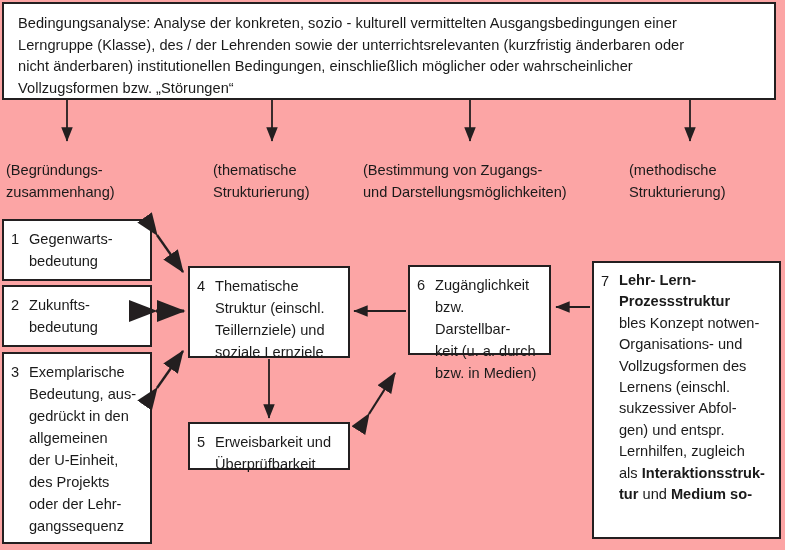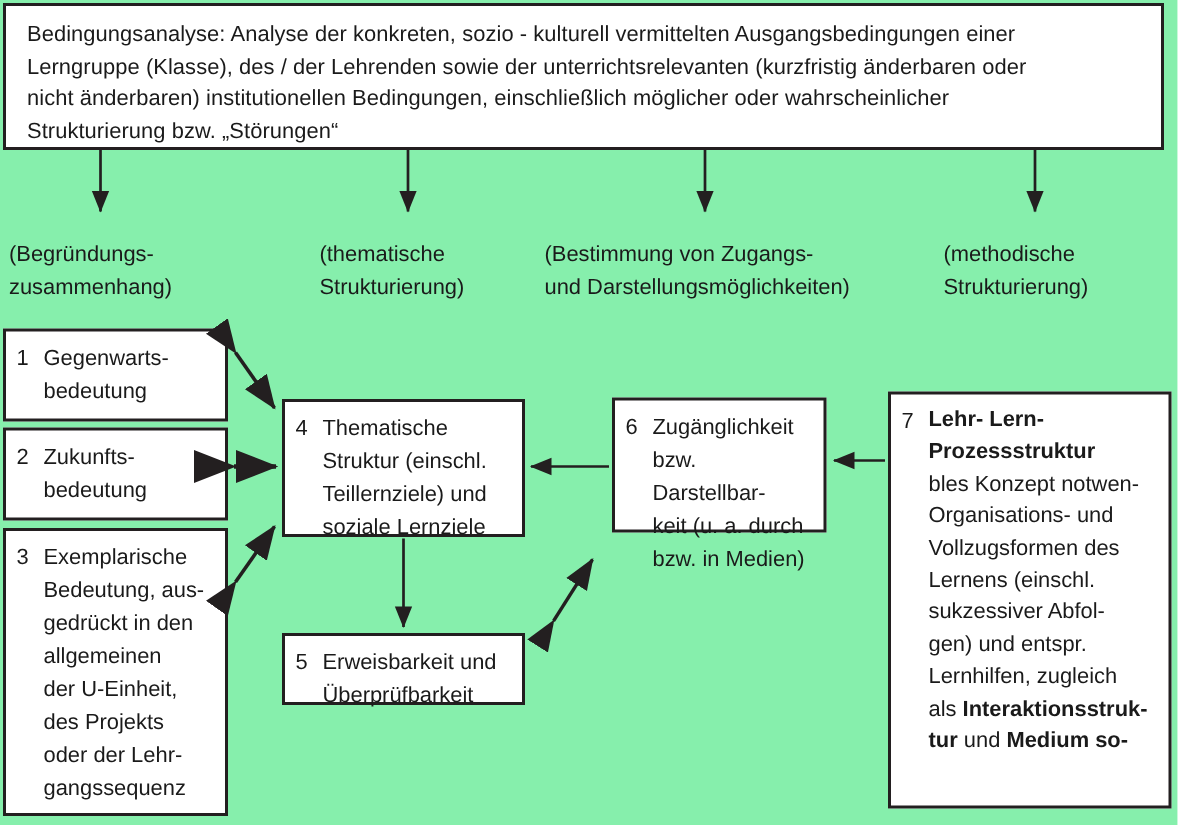--- a/index.html
+++ b/index.html
@@ -9,21 +9,21 @@
   }
   body {
     font-family: "Liberation Sans", sans-serif;
     color: #1a1a1a;
   }
   #canvas {
     position: relative;
     width: 785px;
     height: 550px;
     overflow: hidden;
-    background: #86efac;
+    background: #fca5a5;
   }
   .box {
     position: absolute;
     box-sizing: border-box;
     border: 2px solid #231f20;
     background: #ffffff;
   }
   .hdrbox {
     left: 2px;
     top: 2px;
@@ -81,21 +81,21 @@
 </style>
 </head>
 <body>
 
 <div id="canvas">
 
   <div class="box hdrbox">
     <p>Bedingungsanalyse: Analyse der konkreten, sozio - kulturell vermittelten Ausgangsbedingungen einer</p>
     <p>Lerngruppe (Klasse), des / der Lehrenden sowie der unterrichtsrelevanten (kurzfristig änderbaren oder</p>
     <p>nicht änderbaren) institutionellen Bedingungen, einschließlich möglicher oder wahrscheinlicher</p>
-    <p>Strukturierung bzw. „Störungen“</p>
+    <p>Vollzugsformen bzw. „Störungen“</p>
   </div>
 
   <div class="arrowlabel" style="left:6px; top:160px;">
     <div>(Begründungs-</div>
     <div>zusammenhang)</div>
   </div>
   <div class="arrowlabel" style="left:213px; top:160px;">
     <div>(thematische</div>
     <div>Strukturierung)</div>
   </div>

